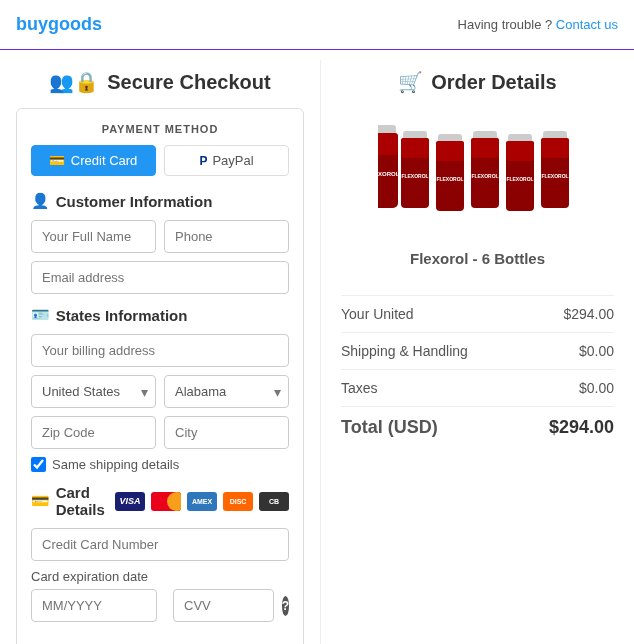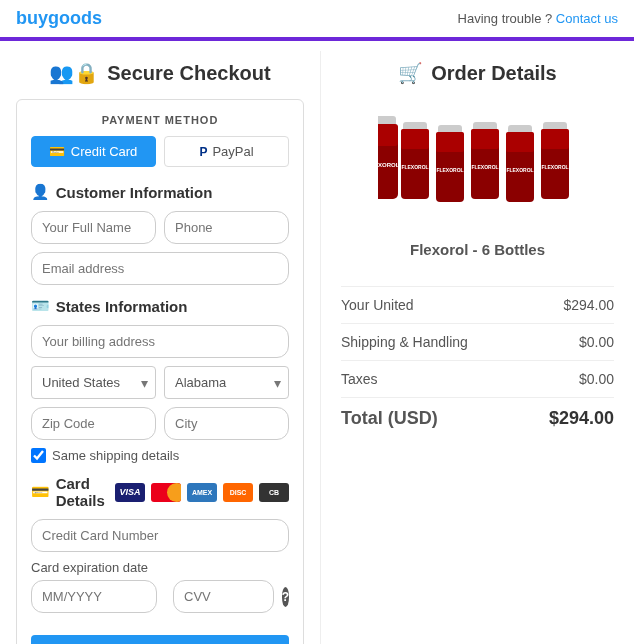--- a/index.html
+++ b/index.html
@@ -1,20 +1,20 @@
 <!DOCTYPE html>
 <html><head>
   <meta charset="utf-8">
   <style>
     * { box-sizing: border-box; margin: 0; padding: 0; }
     body { font-family: Arial, sans-serif; font-size: 14px; color: #333; background: #fff; width: 634px; }
 
     .top-bar {
       display: flex; justify-content: space-between; align-items: center;
-      padding: 8px 16px; border-bottom: 4px solid #6d28d9;
+      padding: 14px 16px; border-bottom: 1px solid #6d28d9;
     }
     .logo { color: #2196F3; font-size: 18px; font-weight: bold; }
     .top-bar-right { font-size: 13px; color: #555; }
     .top-bar-right a { color: #2196F3; text-decoration: none; }
 
     .main-layout { display: flex; padding: 10px 0; }
 
     
     .left-panel { width: 320px; padding: 10px 16px; }
     .right-panel { flex: 1; padding: 10px 20px; border-left: 1px solid #eee; }
@@ -43,21 +43,21 @@
     .payment-tab.inactive { color: #555; }
 
     .section-header {
       font-size: 15px; font-weight: bold; margin-bottom: 10px; margin-top: 12px;
       display: flex; align-items: center; gap: 6px;
     }
 
     .form-row { display: flex; gap: 8px; margin-bottom: 8px; }
     .form-group { display: flex; flex-direction: column; flex: 1; }
     input[type="text"], input[type="email"] {
-      border: 1px solid #ccc; border-radius: 12px; padding: 8px 10px;
+      border: 1px solid #ccc; border-radius: 4px; padding: 8px 10px;
       font-size: 13px; color: #999; width: 100%;
     }
 
     .select-wrapper { position: relative; flex: 1; }
     .select-wrapper select {
       width: 100%; border: 1px solid #ccc; border-radius: 4px; padding: 8px 28px 8px 10px;
       font-size: 13px; color: #555; appearance: none; background: #fff; cursor: pointer;
     }
     .select-wrapper::after {
       content: "▾"; position: absolute; right: 8px; top: 50%; transform: translateY(-50%);

